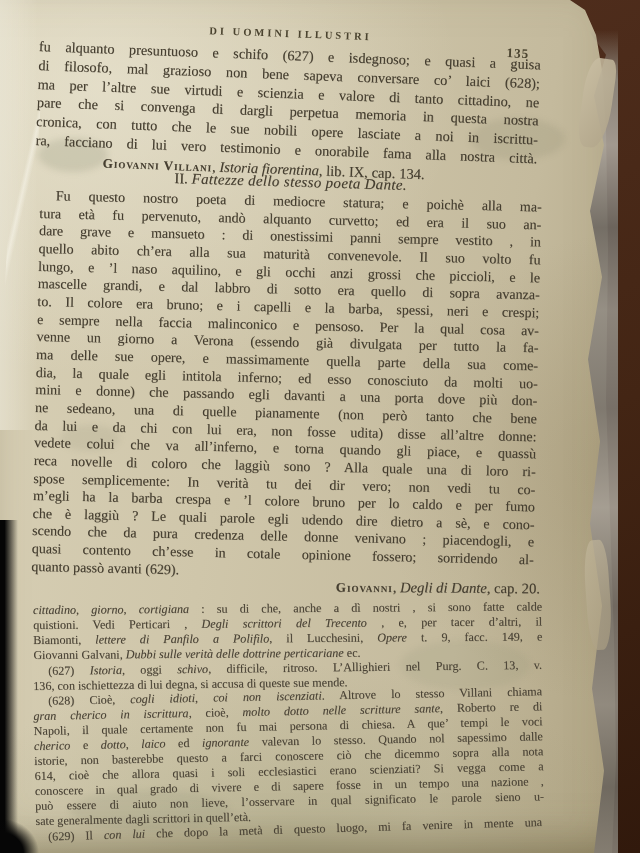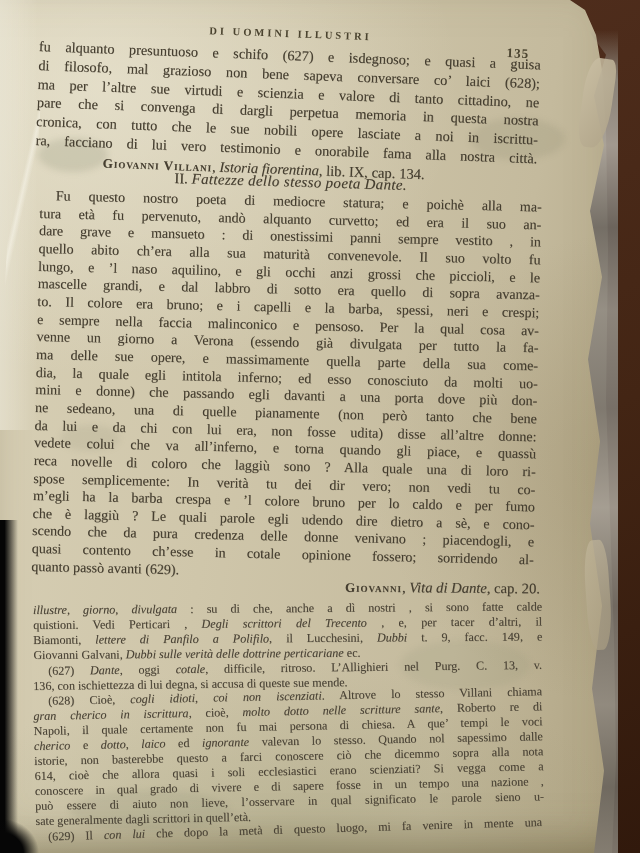--- a/index.html
+++ b/index.html
@@ -143,31 +143,31 @@
         <div class="tline">reca novelle di coloro che laggiù sono ? Alla quale una di loro ri-</div>
         <div class="tline">spose semplicemente: In verità tu dei dir vero; non vedi tu co-</div>
         <div class="tline">m’egli ha la barba crespa e ’l colore bruno per lo caldo e per fumo</div>
         <div class="tline">che è laggiù ? Le quali parole egli udendo dire dietro a sè, e cono-</div>
         <div class="tline">scendo che da pura credenza delle donne venivano ; piacendogli, e</div>
         <div class="tline">quasi contento ch’esse in cotale opinione fossero; sorridendo al-</div>
         <div class="tline last">quanto passò avanti (629).</div>
       </div>
 
     <div class="block b-c cite">
-      <span class="sc">Giovanni</span><span>, </span><i>Vita di Dante</i><span>, cap. 20.</span>
+      <span class="sc">Giovanni</span><span>, </span><i>Degli di Dante</i><span>, cap. 20.</span>
     </div>
 
     <div class="block fn b-f1">
-        <div class="tline"><i>illustre</i>, <i>giorno</i>, <i>divulgata</i> : su di che, anche a dì nostri , si sono fatte calde</div>
+        <div class="tline"><i>cittadino</i>, <i>giorno</i>, <i>cortigiana</i> : su di che, anche a dì nostri , si sono fatte calde</div>
         <div class="tline">quistioni. Vedi Perticari , <i>Degli scrittori del Trecento</i> , e, per tacer d’altri, il</div>
-        <div class="tline">Biamonti, <i>lettere di Panfilo a Polifilo</i>, il Lucchesini, <i>Dubbi</i> t. 9, facc. 149, e</div>
+        <div class="tline">Biamonti, <i>lettere di Panfilo a Polifilo</i>, il Lucchesini, <i>Opere</i> t. 9, facc. 149, e</div>
         <div class="tline last">Giovanni Galvani, <i>Dubbi sulle verità delle dottrine perticariane</i> ec.</div>
       </div>
     <div class="block fn b-f2">
-        <div class="tline ind">(627) <i>Dante</i>, oggi <i>cotale</i>, difficile, ritroso. L’Allighieri nel Purg. C. 13, v.</div>
+        <div class="tline ind">(627) <i>Istoria</i>, oggi <i>schivo</i>, difficile, ritroso. L’Allighieri nel Purg. C. 13, v.</div>
         <div class="tline last">136, con ischiettezza di lui degna, si accusa di queste sue mende.</div>
       </div>
     <div class="block fn b-f3">
         <div class="tline ind">(628) Cioè, <i>cogli idioti</i>, <i>coi non iscenziati</i>. Altrove lo stesso Villani chiama</div>
         <div class="tline"><i>gran cherico in iscrittura</i>, cioè, <i>molto dotto nelle scritture sante</i>, Roberto re di</div>
         <div class="tline">Napoli, il quale certamente non fu mai persona di chiesa. A que’ tempi le voci</div>
         <div class="tline"><i>cherico</i> e <i>dotto</i>, <i>laico</i> ed <i>ignorante</i> valevan lo stesso. Quando nol sapessimo dalle</div>
         <div class="tline">istorie, non basterebbe questo a farci conoscere ciò che dicemmo sopra alla nota</div>
         <div class="tline">614, cioè che allora quasi i soli ecclesiastici erano scienziati? Si vegga come a</div>
         <div class="tline">conoscere in qual grado di vivere e di sapere fosse in un tempo una nazione ,</div>

